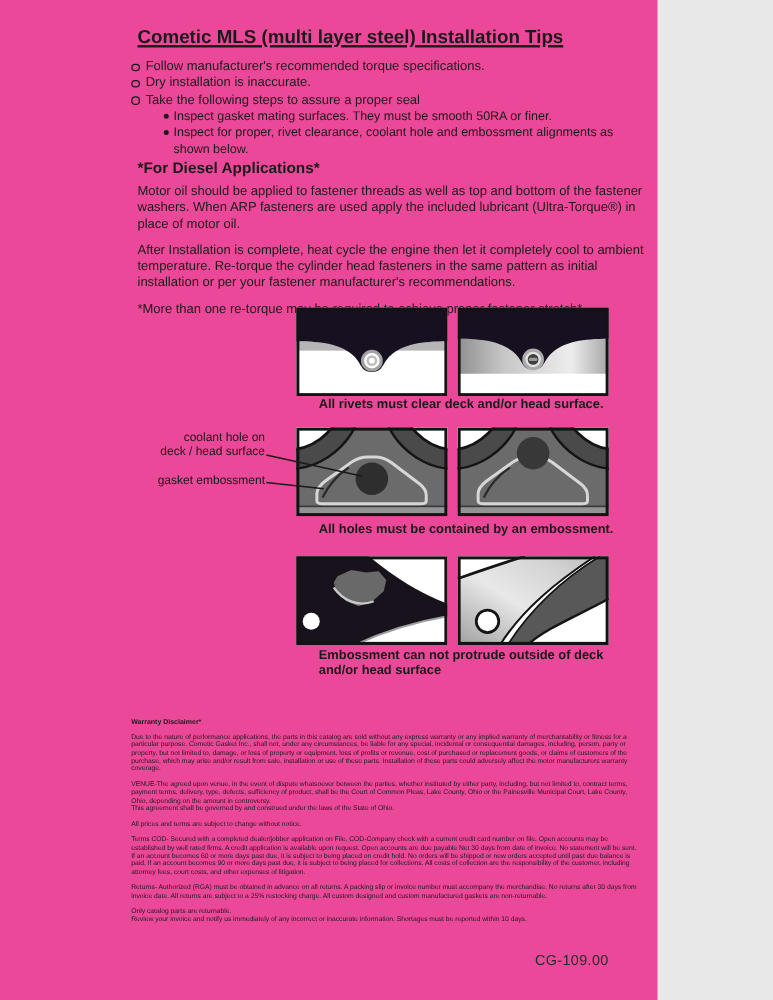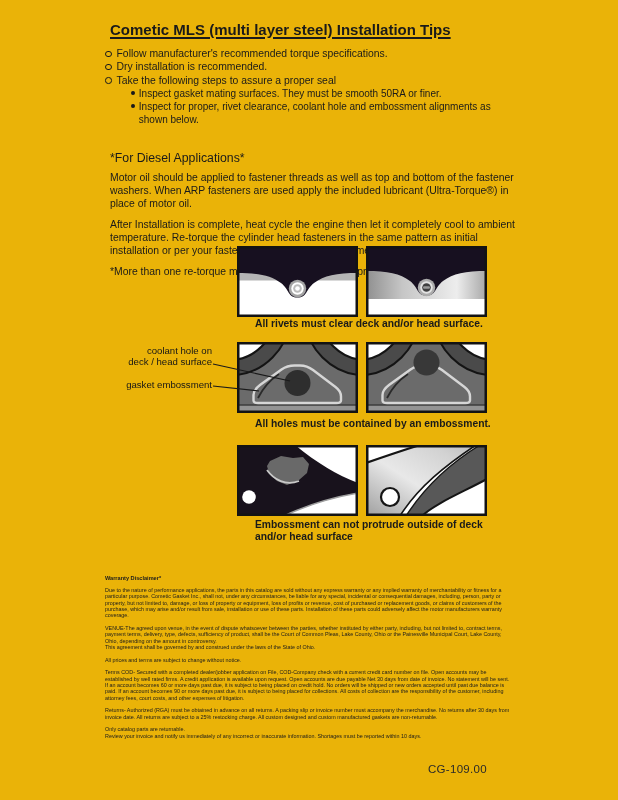--- a/index.html
+++ b/index.html
@@ -1,28 +1,28 @@
 <!DOCTYPE html>
 <html><head>
 <meta charset="utf-8">
 <style>
   html,body{margin:0;padding:0;background:#e8e8e8;}
-  .page{position:relative;width:618px;height:800px;background:#eab308;overflow:hidden;
+  .page{position:relative;width:526px;height:800px;background:#ec4899;overflow:hidden;
         font-family:"Liberation Sans","DejaVu Sans",sans-serif;color:#1a1a1a;}
   
   .content{position:absolute;left:105px;top:20px;width:415px;}
   .doc-title{font-size:15px;line-height:19px;font-weight:700;margin:0 0 8px 5px;
              text-decoration:underline;text-decoration-thickness:1.5px;text-underline-offset:2px;}
   .b-row{display:flex;align-items:flex-start;font-size:10.4px;line-height:13.3px;}
   .b-glyph{flex:0 0 auto;width:4.5px;height:4.5px;border:1px solid #1a1a1a;border-radius:50%;
            margin:3.6px 5px 0 0;}
   .sb-row{display:flex;align-items:flex-start;font-size:10px;line-height:13.3px;margin-left:26px;}
   .sb-glyph{flex:0 0 auto;width:3.8px;height:3.8px;background:#1a1a1a;border-radius:50%;
             margin:4.2px 4px 0 0;}
-  .sec-head{font-size:12.3px;font-weight:400;margin:24px 0 6px 5px;}
+  .sec-head{font-size:12.3px;font-weight:700;margin:0 0 6px 5px;}
   .body-p{font-size:10.4px;line-height:13.3px;margin:0 0 7px 5px;width:405px;}
   
   .fig{position:absolute;left:237px;width:250px;}
   .fig-label{position:absolute;width:121px;text-align:center;font-size:13px;font-weight:700;
              letter-spacing:.4px;color:#1c1c1c;margin-top:28px;}
   .fig-label.r{left:0;} .fig-label.w{left:129px;}
   .fig-box{position:absolute;width:121px;height:71px;}
   .fig-box.r{left:0;} .fig-box.w{left:129px;}
   .fig-box svg{display:block;width:121px;height:71px;}
   .fig-caption{position:absolute;left:18px;font-size:10.3px;line-height:11.5px;font-weight:700;
@@ -46,21 +46,21 @@
 
   <div class="content">
     <div class="doc-title">Cometic MLS (multi layer steel) Installation Tips</div>
 
     <div class="b-row">
       <span class="b-glyph"></span>
       <span>Follow manufacturer's recommended torque specifications.</span>
     </div>
     <div class="b-row">
       <span class="b-glyph"></span>
-      <span>Dry installation is recommended.</span>
+      <span>Dry installation is inaccurate.</span>
     </div>
     <div class="b-row">
       <span class="b-glyph"></span>
       <span>Take the following steps to assure a proper seal</span>
     </div>
     <div class="sb-row">
       <span class="sb-glyph"></span>
       <span>Inspect gasket mating surfaces.  They must be smooth 50RA or finer.</span>
     </div>
     <div class="sb-row">

